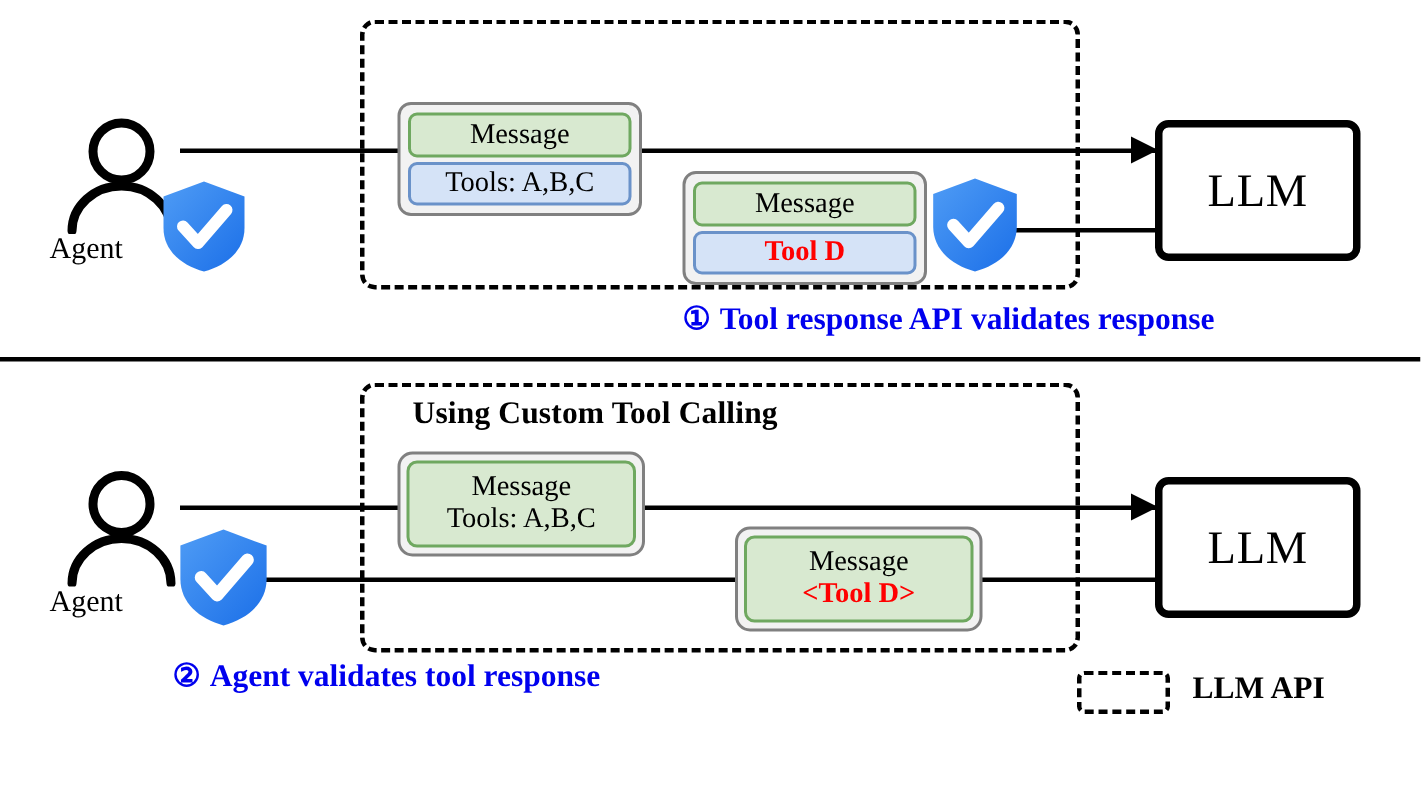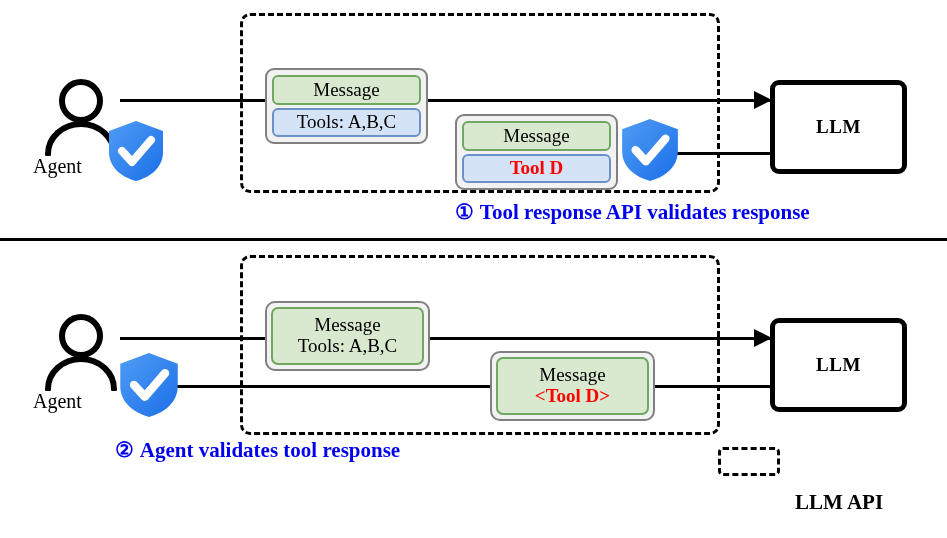--- a/index.html
+++ b/index.html
@@ -14,21 +14,21 @@
 
   
   .line{position:absolute;background:#000;height:3px;}
   .arrow{position:absolute;width:0;height:0;}
   .arrow-right{border-top:9px solid transparent;border-bottom:9px solid transparent;border-left:18px solid #000;}
   .arrow-left{border-top:9px solid transparent;border-bottom:9px solid transparent;border-right:18px solid #000;}
 
   
   .llm-box{position:absolute;border:5px solid #000;border-radius:9px;background:#fff;
            display:flex;align-items:center;justify-content:center;box-sizing:border-box;}
-  .llm-box span{font-family:"Liberation Serif",serif;font-weight:bold;font-size:19px;letter-spacing:.5px;}
+  .llm-box span{font-family:"Liberation Serif",serif;font-weight:normal;font-size:31px;letter-spacing:.5px;}
 
   
   .bubble{position:absolute;box-sizing:border-box;background:#f2f2f2;border:2.5px solid #808080;
           border-radius:9px;padding:5px 5px;display:flex;flex-direction:column;gap:3px;}
   .chip{box-sizing:border-box;border-radius:6px;display:flex;align-items:center;justify-content:center;
         font-family:"Liberation Serif",serif;font-size:19px;line-height:1.05;white-space:nowrap;}
   .chip-green{background:#d8e9d0;border:2px solid #6fa860;}
   .chip-blue{background:#d5e3f7;border:2px solid #6a92c9;}
   .chip-red{color:#ff0000;font-weight:bold;}
 
@@ -120,20 +120,21 @@
   </div>
 
   <div class="caption" style="left:455px;top:200px;">
     <span class="circnum">①</span>
     <span>Tool response API validates response</span>
   </div>
 
   <div class="divider" style="top:238px;"></div>
 
   <div class="panel" style="left:240px;top:255px;width:480px;height:180px;"></div>
+  <div class="panel-title" style="left:275px;top:263px;">Using Custom Tool Calling</div>
 
   <div class="line" style="left:120px;top:337px;width:650px;"></div>
   <div class="arrow arrow-right" style="left:754px;top:329px;"></div>
 
   <div class="line" style="left:175px;top:385px;width:600px;"></div>
   <div class="arrow arrow-left" style="left:158px;top:377px;"></div>
 
   <div class="agent" style="left:38px;top:313px;width:86px;height:78px;">
     <svg width="86" height="78" viewBox="0 0 86 78">
       <circle cx="43" cy="23" r="19" fill="none" stroke="#000" stroke-width="6"></circle>
@@ -172,15 +173,15 @@
   <div class="llm-box" style="left:770px;top:318px;width:137px;height:94px;">
     <span>LLM</span>
   </div>
 
   <div class="caption" style="left:115px;top:438px;">
     <span class="circnum">②</span>
     <span>Agent validates tool response</span>
   </div>
 
   <div class="legend-box" style="left:718px;top:447px;width:62px;height:29px;"></div>
-  <div class="legend-label" style="left:795px;top:446px;margin-top:44px;">LLM API</div>
+  <div class="legend-label" style="left:795px;top:446px;">LLM API</div>
 
 </div>
 
 </body></html>

